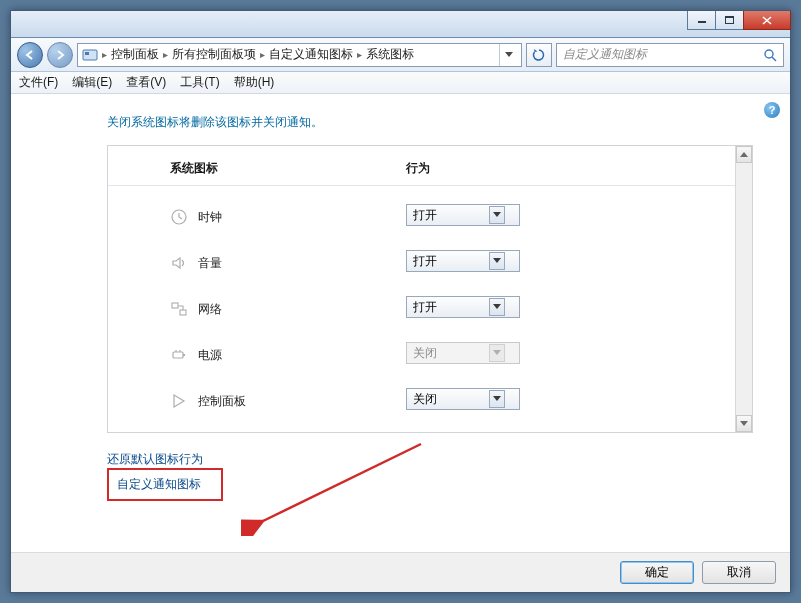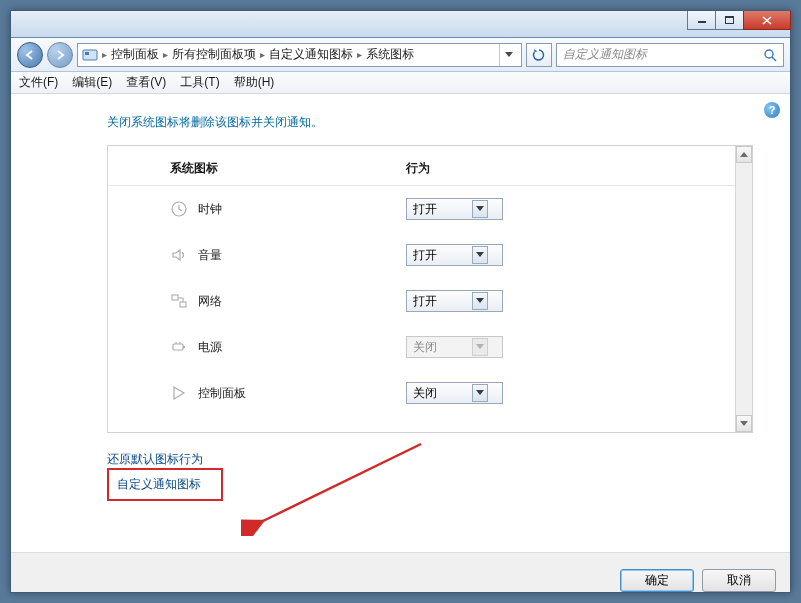--- a/index.html
+++ b/index.html
@@ -26,32 +26,32 @@
   .heading { color:#0a4a8a; font-size:15px; margin: 18px 0 0 82px; font-weight:normal;}
   .subtext { color:#0369a1; font-size:12px; margin: 12px 0 0 82px;}
   .tablewrap { margin: 14px 0 0 82px; width: 646px; height: 288px; border:1px solid #d0d4da; position:relative; overflow:hidden; background:#fff;}
   .tablewrap .scrollbar { position:absolute; right:0; top:0; bottom:0; width:17px; background:#f0f0f0; border-left:1px solid #d8d8d8;}
   .scrollbar .up, .scrollbar .down { height:17px; background:linear-gradient(#f8f8f8,#e4e4e4); border:1px solid #c8c8c8; display:flex; align-items:center; justify-content:center; position:absolute; left:0; right:0;}
   .scrollbar .up{top:0;} .scrollbar .down{bottom:0;}
   .tablehead { display:flex; padding: 14px 0 8px 62px; border-bottom:1px solid #e2e6ec; margin-right:17px;}
   .tablehead .col { font-size:12px; color:#1a1a1a; font-weight:bold;}
   .tablehead .col.c1 { width: 236px; }
   .tablehead .col.c2 { width: 150px; }
-  .row { display:flex; align-items:center; padding: 6px 0 6px 62px; margin-right:17px; height:46px;}
+  .row { display:flex; align-items:flex-end; padding: 6px 0 6px 62px; margin-right:17px; height:46px;}
   .row .iconcell { width:28px; display:flex; justify-content:flex-start; }
   .row .labelcell { width:208px; font-size:12px; color:#1a1a1a;}
   .row .selectcell { width:150px; }
-  .combo { width:97px; height:22px; border:1px solid #9aa8bc; background:linear-gradient(#fdfdfd,#e9eef5); display:flex; align-items:center; justify-content:space-between; padding:0 14px 0 6px; font-size:12px;}
+  .combo { width:114px; height:22px; border:1px solid #9aa8bc; background:linear-gradient(#fdfdfd,#e9eef5); display:flex; align-items:center; justify-content:space-between; padding:0 14px 0 6px; font-size:12px;}
   .combo.disabled { background:#f3f3f3; color:#8a8a8a; border-color:#c8c8c8;}
   .combo .cbtn { width:16px; height:18px; background:linear-gradient(#f4f7fb,#dbe4ef); border:1px solid #9aa8bc; display:flex; align-items:center; justify-content:center;}
   .combo.disabled .cbtn { background:#eaeaea; border-color:#d0d0d0;}
   .links { margin: 16px 0 0 82px; }
   .link { color:#0a4a8a; font-size:12px; cursor:pointer; display:inline-block;}
   .link.boxed { border:2px solid #d02a2a; padding: 6px 20px 6px 8px; margin-bottom:10px;}
-  .footer { position:absolute; bottom:0; left:0; right:0; height:40px; background:#f0f0f0; border-top:1px solid #d8dce2; display:flex; justify-content:flex-end; align-items:flex-end; padding:0 14px; gap:8px;}
+  .footer { position:absolute; bottom:0; left:0; right:0; height:40px; background:#f0f0f0; border-top:1px solid #d8dce2; display:flex; justify-content:flex-end; align-items:center; padding:0 14px; gap:8px;}
   .btn { min-width:74px; height:23px; background:linear-gradient(#f7f7f7,#e3e3e3); border:1px solid #8f9aaa; border-radius:3px; font-size:12px; display:flex; align-items:center; justify-content:center;}
   .btn.primary { border:1px solid #4a8ac8; box-shadow: 0 0 0 1px #8ac8f0 inset;}
   .arrow-annotation { position:absolute; pointer-events:none; }
   .sysicon { width:18px; height:18px; opacity:0.55; }
 </style>
 </head>
 <body>
 
 <div class="window">
 

